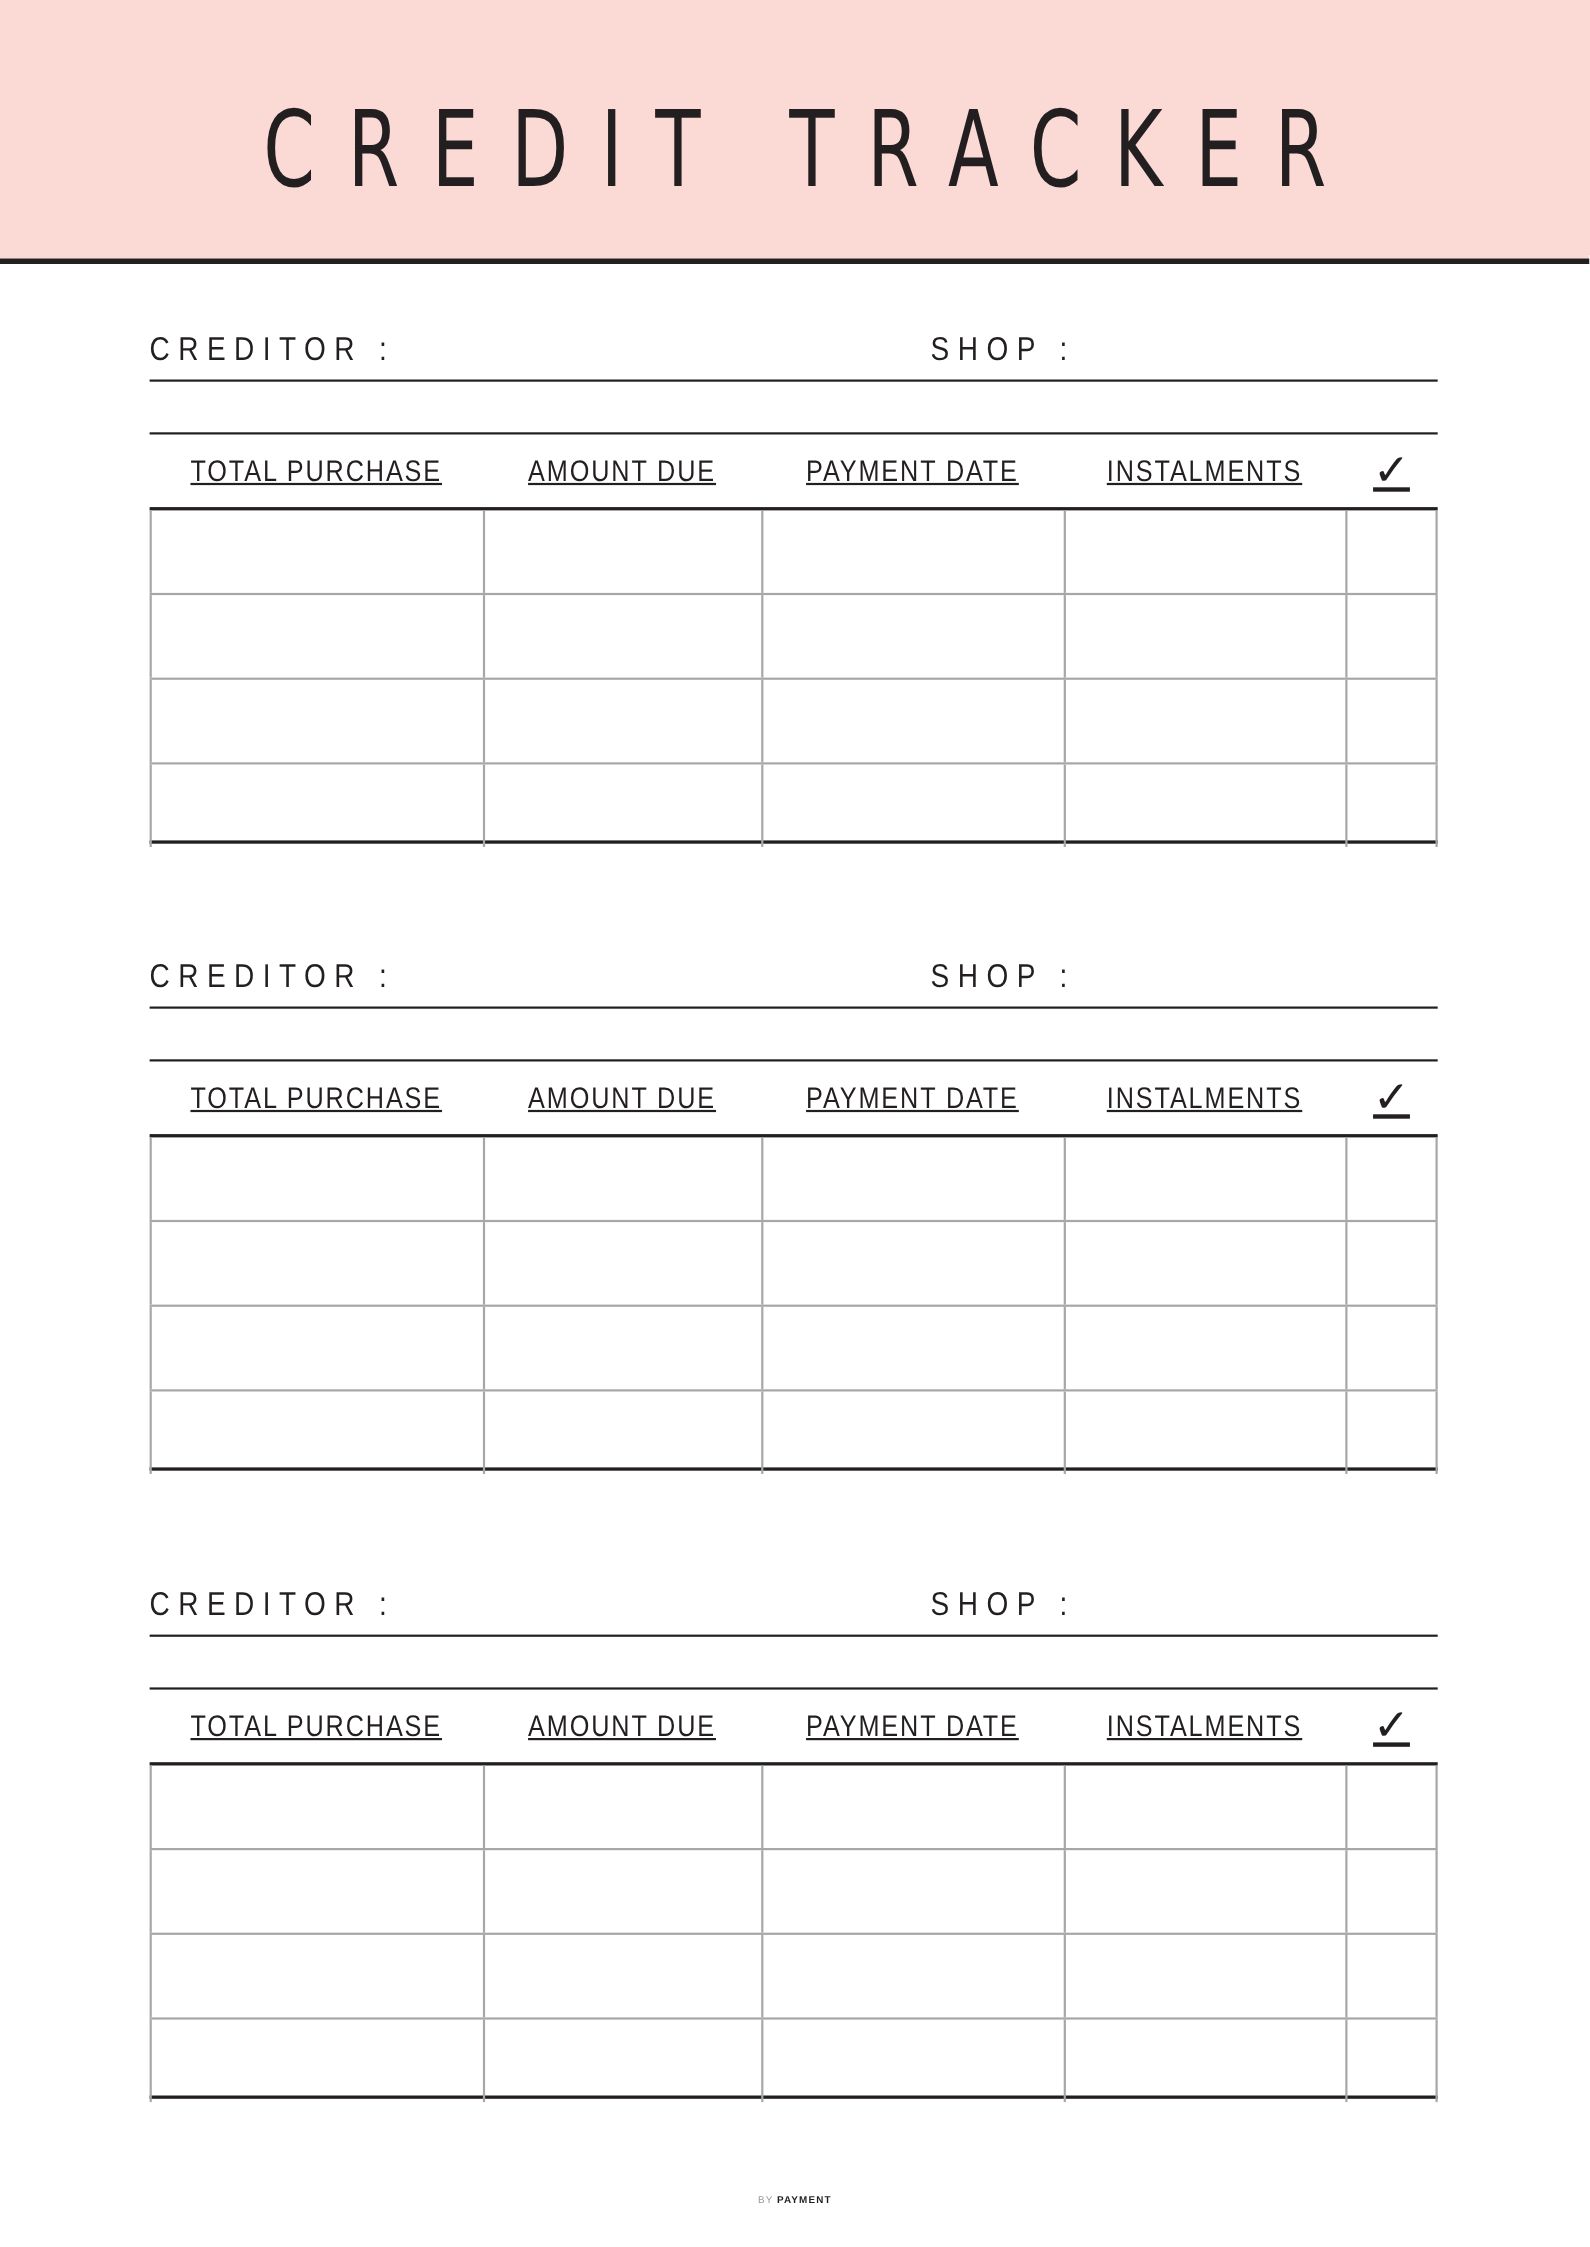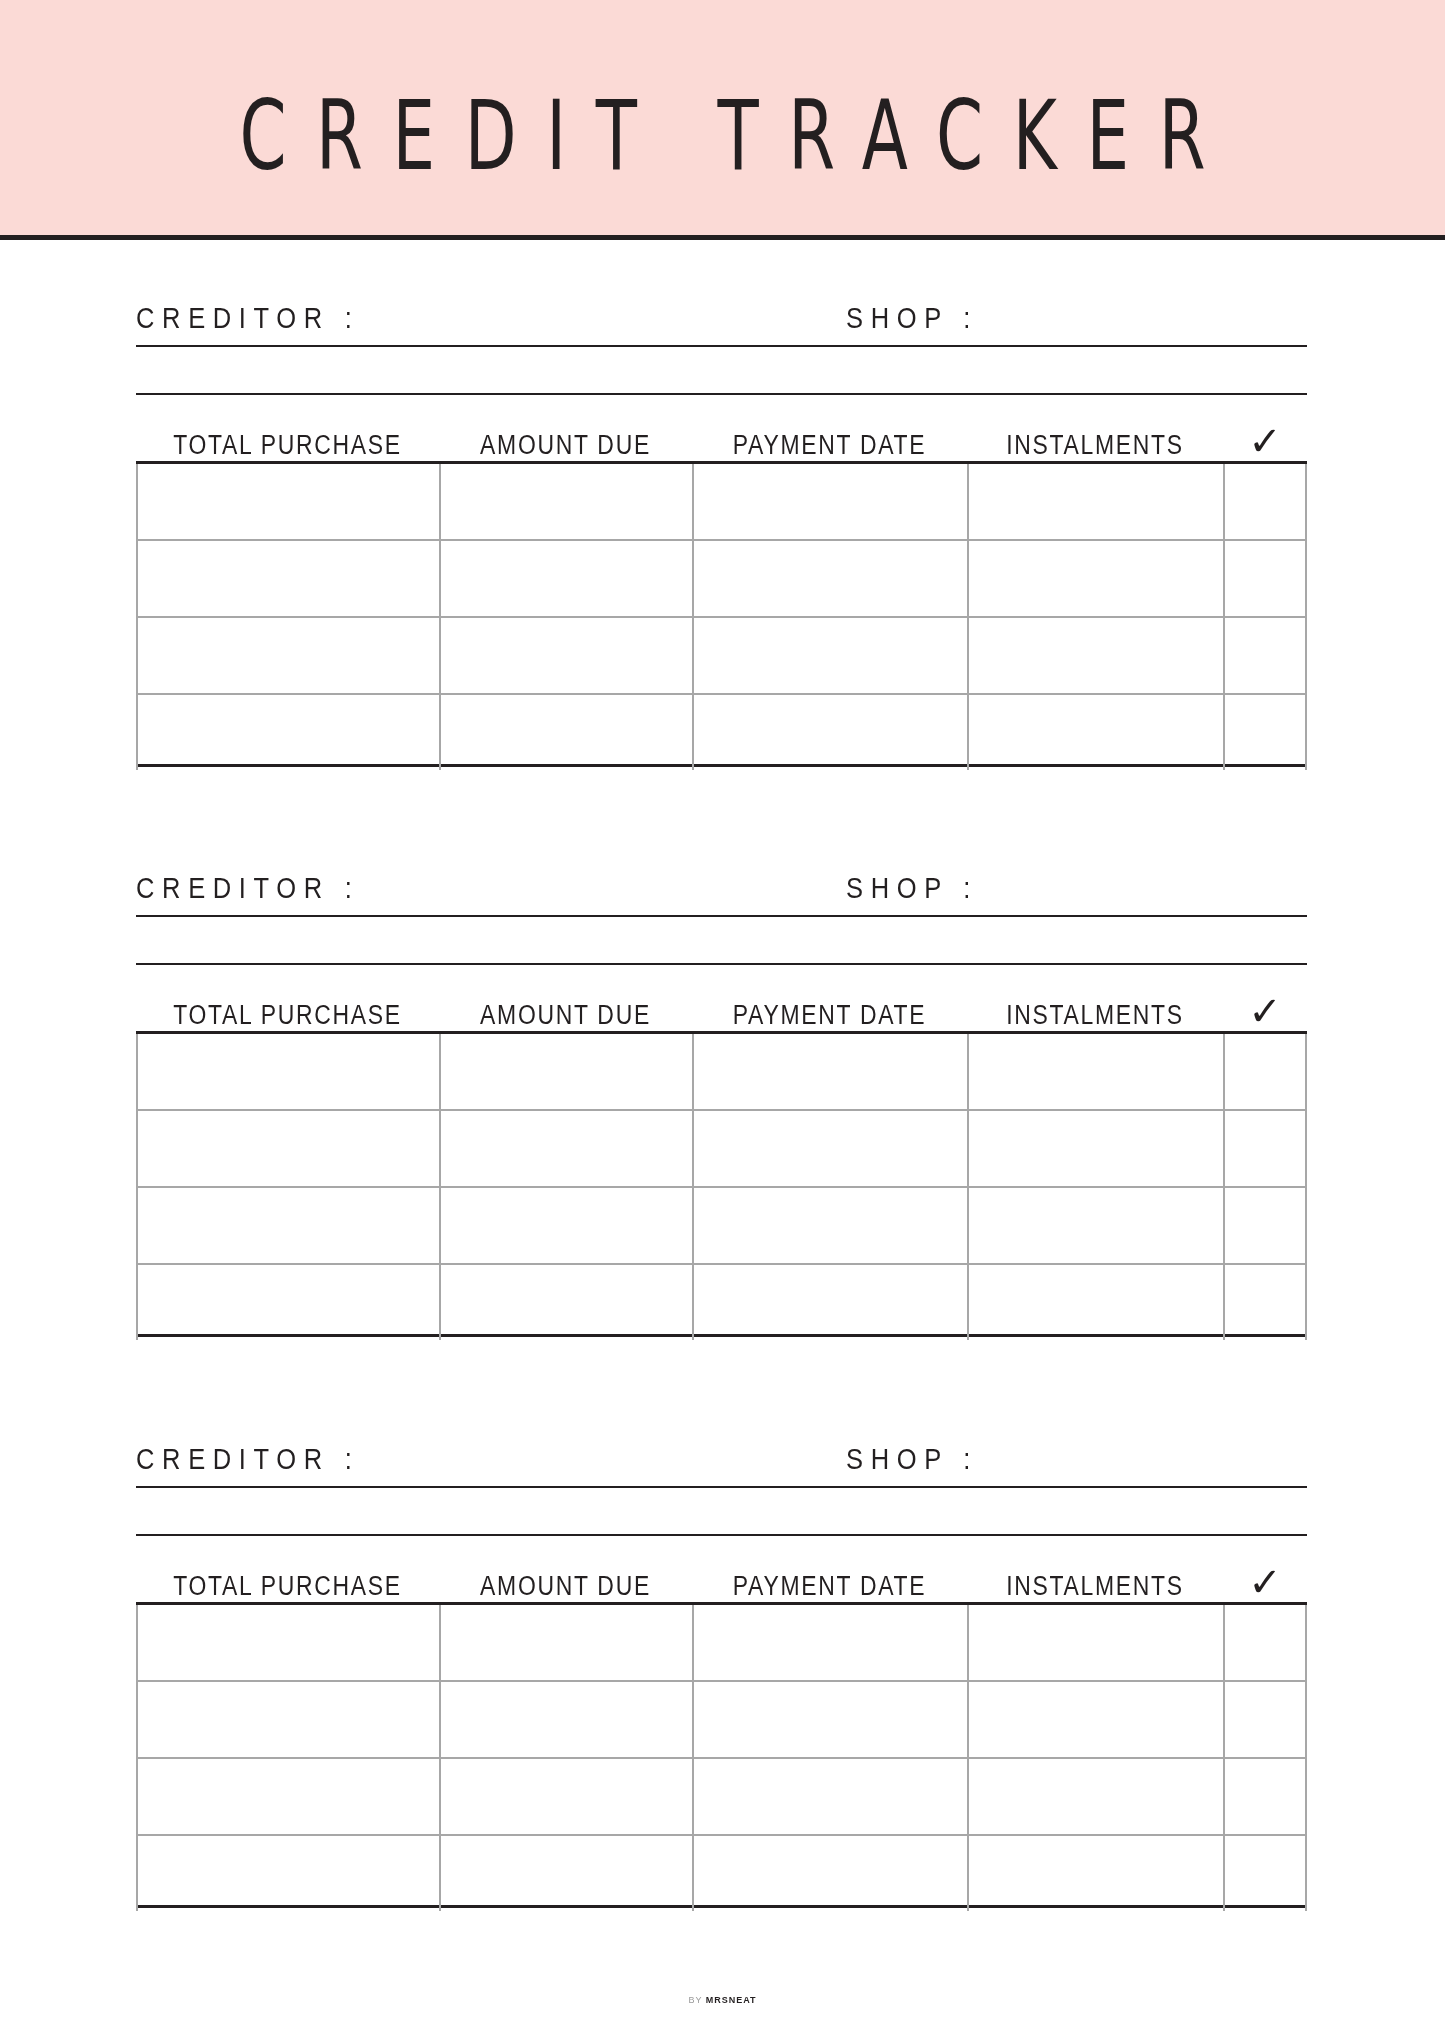--- a/index.html
+++ b/index.html
@@ -28,21 +28,21 @@
       position: absolute; top: 0; font-size: 30px; letter-spacing: 9px;
       line-height: 36px; transform: scaleX(0.85); transform-origin: left center;
     }
     .label-creditor { left: 0; }
     .label-shop { left: 710px; }
     .line { position: absolute; left: 0; width: 1171px; height: 2px; background: #231f20; }
     .line-1 { top: 45px; }
     .line-2 { top: 93px; }
     .thead {
       position: absolute; left: 0; top: 95px; width: 1171px; height: 66px;
-      display: flex; align-items: flex-end;
+      display: flex; align-items: center; text-decoration: underline;
     }
     .th {
       font-size: 27px; letter-spacing: 2px; text-align: center;
       transform: scaleX(0.85);
     }
     .check {
       font-size: 40px; text-align: center; line-height: 40px;
     }
     .grid {
       position: absolute; left: 0; top: 161px; width: 1171px; height: 306px;
@@ -194,14 +194,14 @@
           <div class="cell" style="width:275px"></div>
           <div class="cell" style="width:256px"></div>
           <div class="cell" style="width:84px"></div>
         </div>
       </div>
     </div>
   </div>
 
 <div class="footer">
   <span class="by">BY</span>
-  <span class="brand">MRSNEAT</span>
+  <span class="brand">PAYMENT</span>
 </div>
 
 </body></html>

